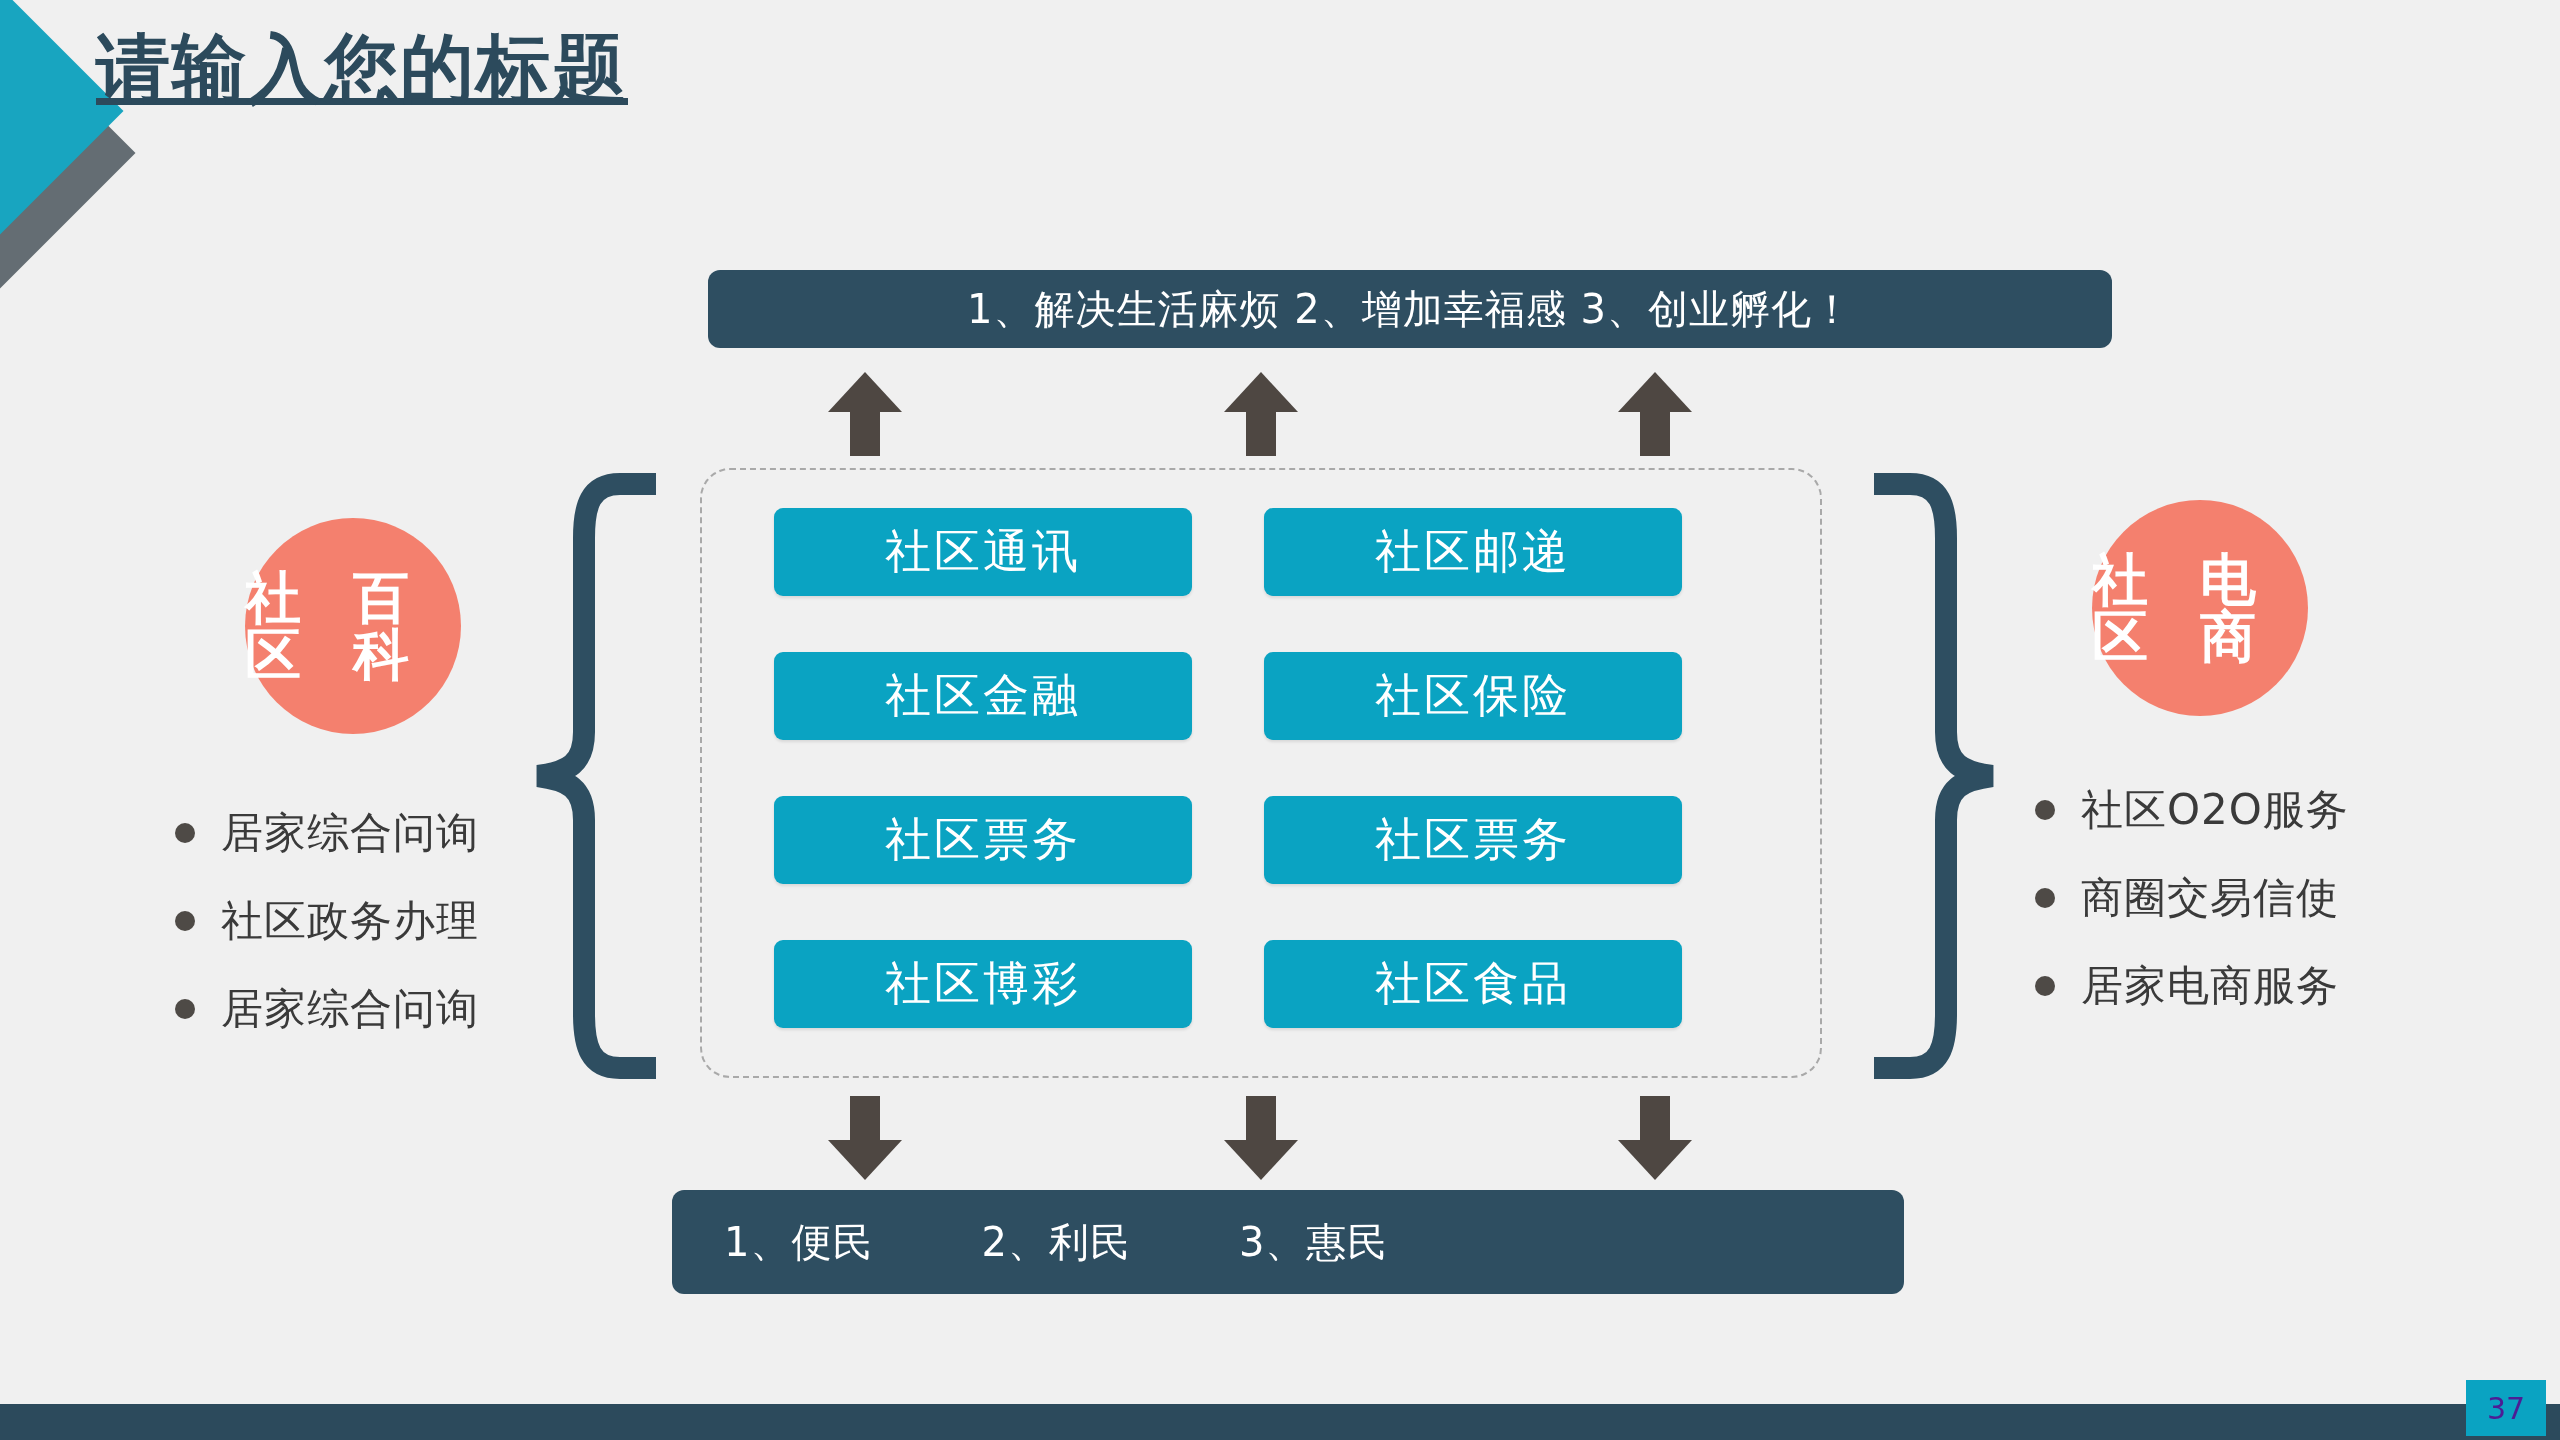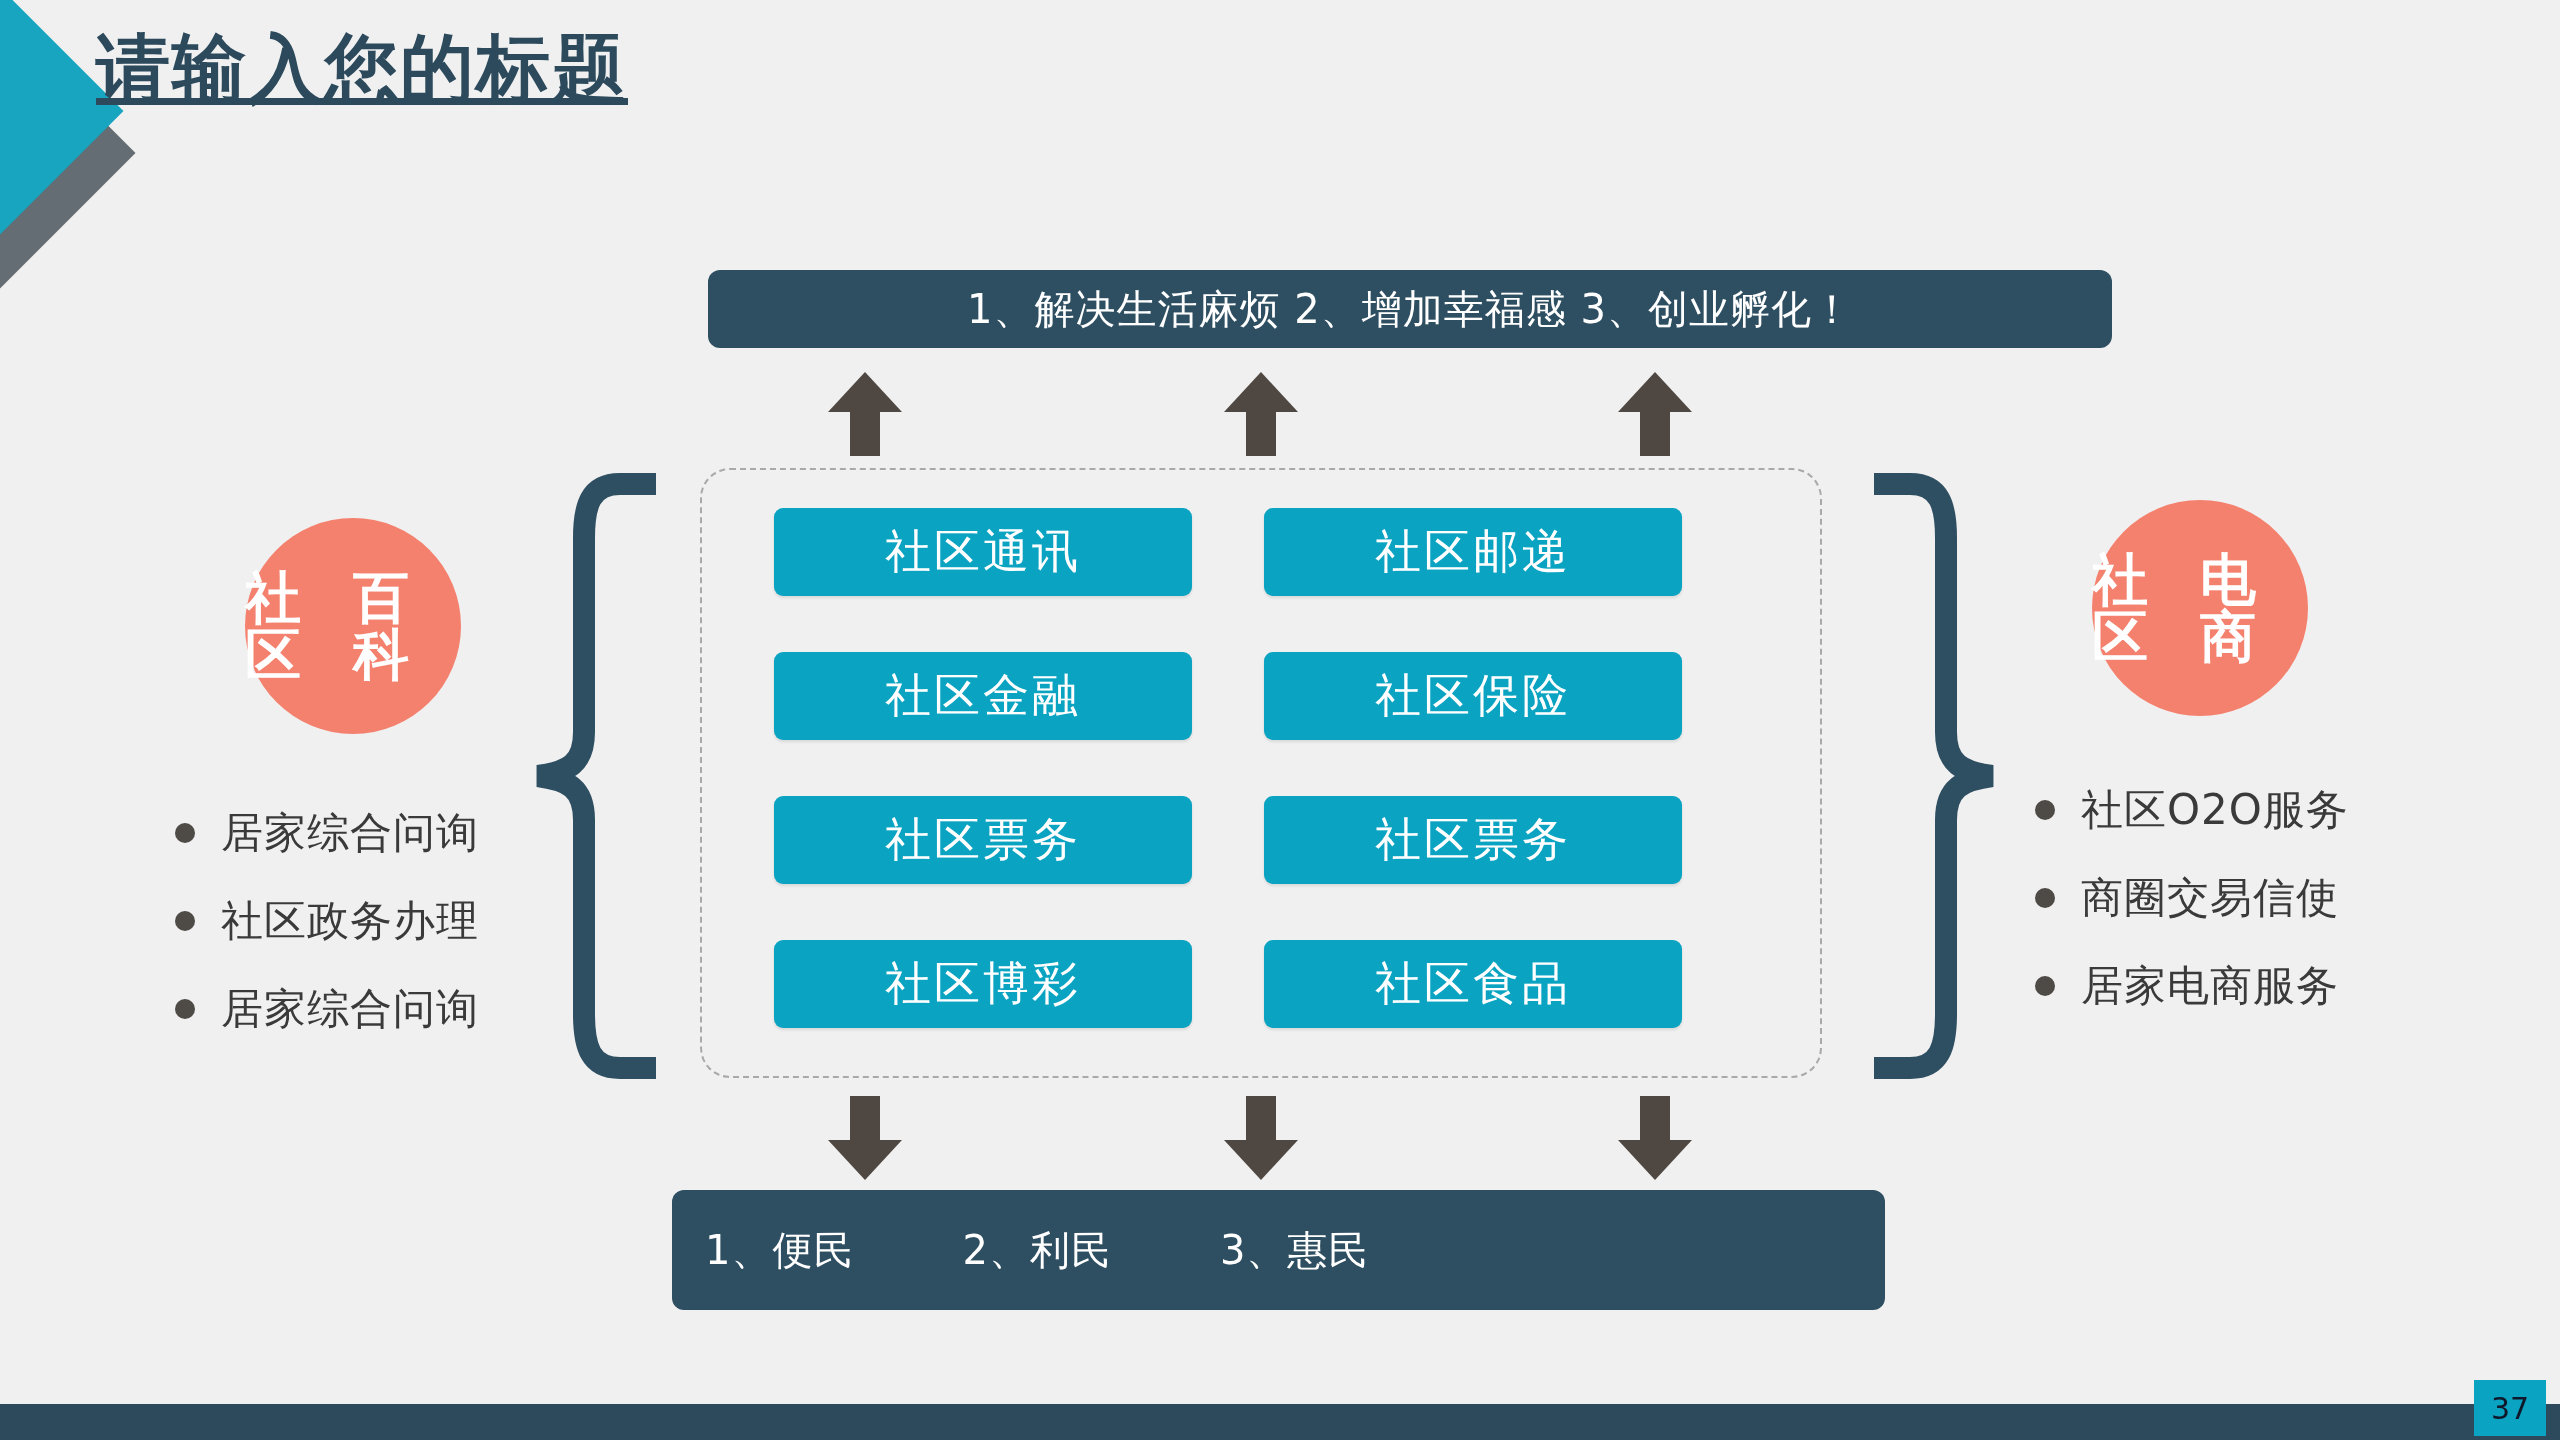--- a/index.html
+++ b/index.html
@@ -35,22 +35,22 @@
     position:absolute;
     background:#2E4E61;border-radius:12px;
     display:flex;align-items:center;
     color:#FFFFFF;white-space:nowrap;
   }
   .banner-top{
     left:708px;top:270px;width:1404px;height:78px;
     justify-content:center;font-size:40px;letter-spacing:1px;
   }
   .banner-bottom{
-    left:672px;top:1190px;width:1180px;height:120px;
-    padding-left:33px;font-size:40px;letter-spacing:1px;
+    left:672px;top:1190px;width:1180px;height:104px;
+    padding-left:52px;font-size:40px;letter-spacing:1px;
   }
   .banner-bottom .seg{display:inline-block;}
   .banner-bottom .seg+.seg{margin-left:108px;}
 
   
   .arrow{position:absolute;width:74px;height:84px;}
   .arrow .shaft{position:absolute;left:22px;width:30px;background:#4E4742;}
   .arrow .head{position:absolute;left:0;width:0;height:0;
                border-left:37px solid transparent;border-right:37px solid transparent;}
   .arrow.up .head{top:0;border-bottom:40px solid #4E4742;}
@@ -98,22 +98,22 @@
     width:20px;height:20px;border-radius:50%;background:#4E4A46;
     margin-right:26px;flex:0 0 auto;
   }
   .bullets .txt{font-size:42px;color:#3A3A3A;white-space:nowrap;letter-spacing:1px;}
   .bullets-left{left:175px;top:805px;}
   .bullets-right{left:2035px;top:782px;}
 
   
   .footer-bar{position:absolute;left:0;bottom:0;width:2560px;height:36px;background:#2C4A5C;}
   .page-num{
-    position:absolute;right:14px;bottom:4px;width:72px;height:56px;
-    background:#0AA3C2;color:#0f172a;font-size:30px;
+    position:absolute;right:14px;bottom:4px;width:80px;height:56px;
+    background:#0AA3C2;color:#4c1d95;font-size:30px;
     display:flex;align-items:center;justify-content:center;
   }
 </style>
 </head>
 <body>
 
 <div class="slide">
 
   <div class="chev-gray"></div>
   <div class="chev-teal"></div>

